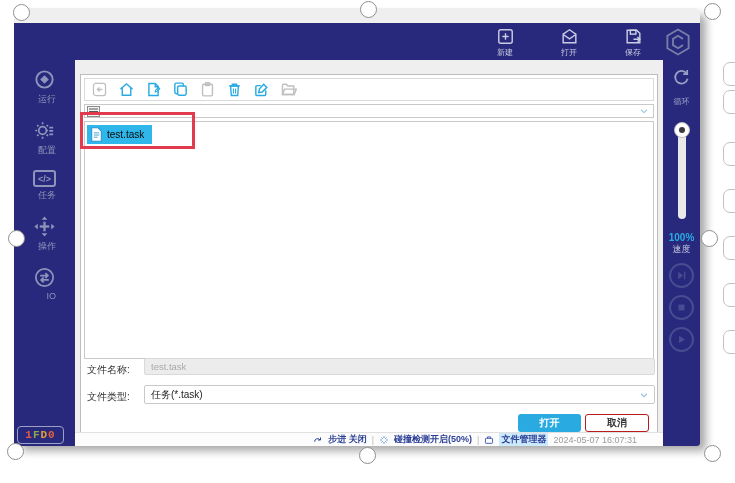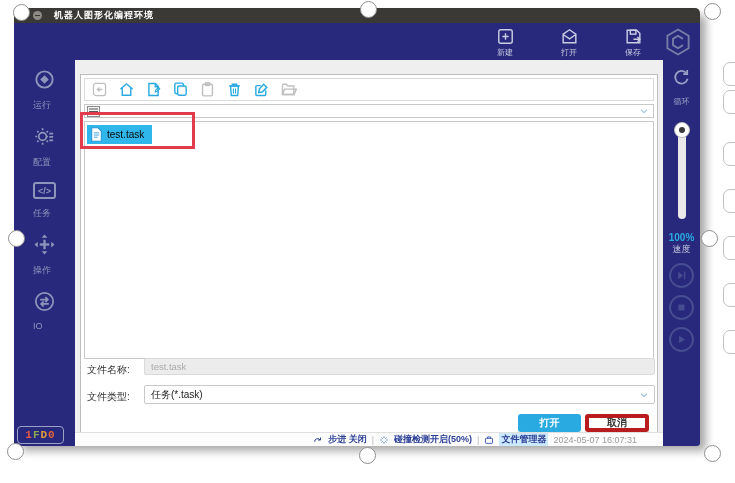--- a/index.html
+++ b/index.html
@@ -32,21 +32,21 @@
   .hactions { position:absolute; left:468px; top:4px; display:flex; gap:18px; }
   .haction { width:46px; display:flex; flex-direction:column; align-items:center; gap:1px;
              color:#c9cde2; font-size:8px; cursor:pointer; }
   .haction svg { width:19px; height:19px; }
   .logo { position:absolute; right:7px; top:4px; width:30px; height:30px; color:#767ea8; }
 
   
   .lsidebar { position:absolute; left:0; top:52px; width:61px; bottom:0; background:#28287c;
               border-radius:0 0 0 3px; }
   .nav-list { display:flex; flex-direction:column; align-items:center; padding-top:8px; gap:13px; }
-  .nav-item { display:flex; flex-direction:column; align-items:flex-start; gap:8px;
+  .nav-item { display:flex; flex-direction:column; align-items:flex-end; gap:2px;
               color:#8d95ba; font-size:9px; cursor:pointer; }
   .nav-item svg { width:23px; height:23px; }
   .task-glyph { width:23px; height:17px; border:2px solid #8d95ba; border-radius:3px;
                 font-size:9px; font-weight:bold; display:flex; align-items:center; justify-content:center; }
   .badge { position:absolute; left:3px; bottom:2px; width:47px; height:18px;
            border:1px solid #9aa2c6; border-radius:4px; display:flex; align-items:center;
            justify-content:center; font-family:"Liberation Mono", monospace;
            font-size:11px; font-weight:bold; letter-spacing:1px; }
 
   
@@ -90,21 +90,21 @@
   .input-name { position:absolute; left:63px; top:283px; width:511px; height:17px; background:#ececec;
                 border:1px solid #d9d9d9; color:#a9a9a9; font-size:9.5px; line-height:15px;
                 padding-left:6px; border-radius:2px; }
   .select-type { position:absolute; left:63px; top:310px; width:511px; height:19px; background:#fff;
                  border:1px solid #c9c9c9; color:#222; font-size:10px; line-height:17px;
                  padding-left:6px; border-radius:2px; display:flex; align-items:center; cursor:pointer; }
   .select-type .chev { margin-left:auto; margin-right:5px; color:#9fc2dd; width:10px; height:10px; }
   .btn { position:absolute; top:339px; height:18px; font-size:10px; font-weight:bold;
          display:flex; align-items:center; justify-content:center; border-radius:3px; cursor:pointer; }
   .btn-open { left:437px; width:63px; background:#29abe2; color:#fff; }
-  .btn-cancel { left:504px; width:64px; background:#fff; color:#333; border:4px solid #b91c1c; }
+  .btn-cancel { left:504px; width:64px; background:#fff; color:#333; border:1px solid #b91c1c; }
 
   
   .statusbar { position:absolute; left:61px; top:424px; width:588px; height:14px; background:#fcfcfc;
                border-top:1px solid #e0e0e0; display:flex; align-items:center; justify-content:flex-end;
                padding-right:26px; gap:5px; font-size:9px; color:#2b3f97; font-weight:bold; }
   .statusbar svg { width:10px; height:10px; }
   .sep { color:#bbbbbb; font-weight:normal; }
   .fm-chip { background:#cdeafc; padding:0 2px; }
   .timestamp { color:#9b9b9b; font-weight:normal; }
 
@@ -122,25 +122,20 @@
 <div class="side-chip" style="top:62px"></div>
 <div class="side-chip" style="top:90px"></div>
 <div class="side-chip" style="top:142px"></div>
 <div class="side-chip" style="top:189px"></div>
 <div class="side-chip" style="top:236px"></div>
 <div class="side-chip" style="top:283px"></div>
 <div class="side-chip" style="top:330px"></div>
 
 <div class="window">
 
-  <div class="titlebar">
-    <div class="tb-btn tb-close"></div>
-    <div class="tb-btn tb-min"></div>
-    <div class="tb-title">机器人图形化编程环境</div>
-  </div>
 
   <div class="header">
     <div class="hactions">
       <div class="haction">
         <span>
             <svg viewBox="0 0 24 24" fill="none" stroke="currentColor" stroke-width="1.8">
               <rect x="3.5" y="3.5" width="17" height="17" rx="2.5"></rect>
               <path d="M12 8v8M8 12h8"></path>
             </svg>
           </span>

